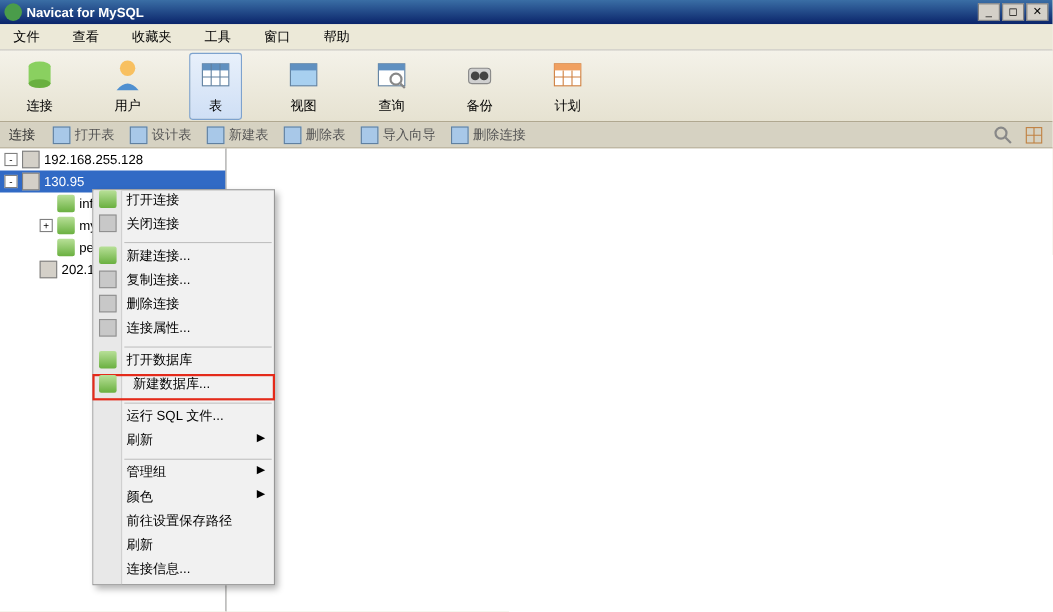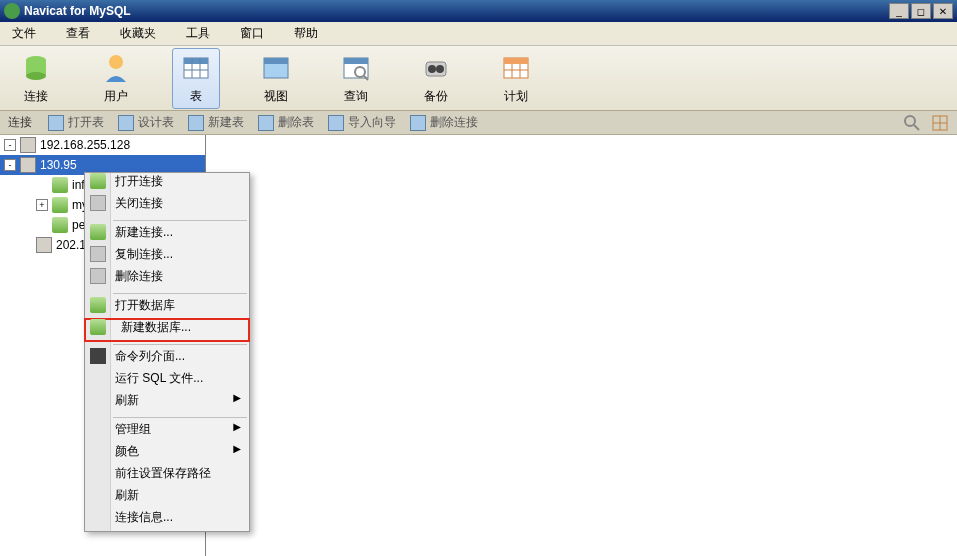--- a/index.html
+++ b/index.html
@@ -243,34 +243,34 @@
       <span>新建连接...</span>
     </div>
     <div class="ctx-item">
       <div class="ctx-icon ic-grey"></div>
       <span>复制连接...</span>
     </div>
     <div class="ctx-item">
       <div class="ctx-icon ic-grey"></div>
       <span>删除连接</span>
     </div>
+    <div class="ctx-item">
+      <div class="ctx-icon ic-grey"></div>
+      <span>连接属性...</span>
+    </div>
     <div class="ctx-sep"></div>
     <div class="ctx-item">
       <div class="ctx-icon ic-green"></div>
       <span>打开数据库</span>
     </div>
     <div class="ctx-item highlighted">
       <div class="ctx-icon ic-green"></div>
       <span>新建数据库...</span>
     </div>
     <div class="ctx-sep"></div>
-    <div class="ctx-item">
-      <div class="ctx-icon ic-dark"></div>
-      <span>命令列介面...</span>
-    </div>
     <div class="ctx-item">
       <span>运行 SQL 文件...</span>
     </div>
     <div class="ctx-item">
       <span>刷新</span>
       <span class="ctx-arrow">▶</span>
     </div>
     <div class="ctx-sep"></div>
     <div class="ctx-item">
       <span>管理组</span>

